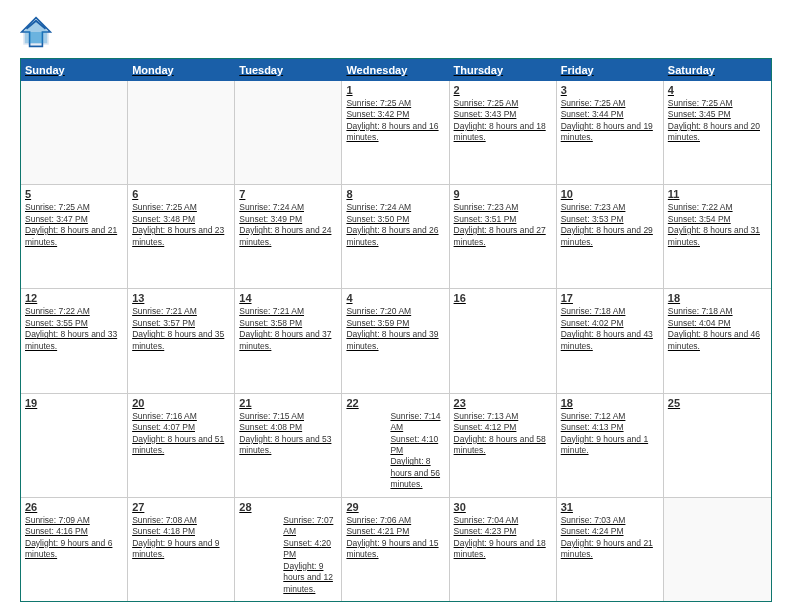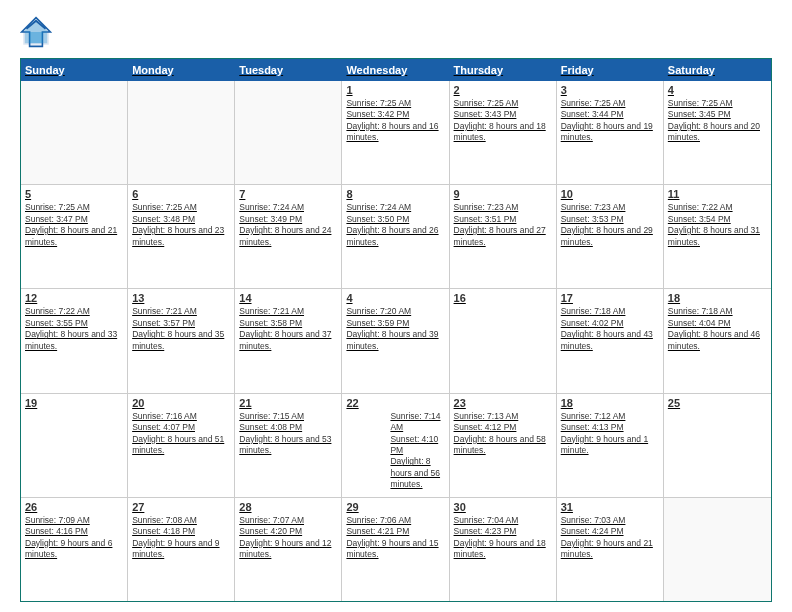--- a/index.html
+++ b/index.html
@@ -313,21 +313,21 @@
 Daylight: 9 hours and 6 minutes.</div>
           </div>
           <div class="cal-cell">
             <div class="day-num">27</div>
             <div class="cell-info" style="white-space: pre-line;">Sunrise: 7:08 AM
 Sunset: 4:18 PM
 Daylight: 9 hours and 9 minutes.</div>
           </div>
           <div class="cal-cell">
             <div class="day-num">28</div>
-            <div class="cell-info" style="white-space: pre-line;">Sunrise: 7:07 AM
+            <div class="cell-info" style="white-space: pre-line; margin-left: 44px;">Sunrise: 7:07 AM
 Sunset: 4:20 PM
 Daylight: 9 hours and 12 minutes.</div>
           </div>
           <div class="cal-cell">
             <div class="day-num">29</div>
             <div class="cell-info" style="white-space: pre-line;">Sunrise: 7:06 AM
 Sunset: 4:21 PM
 Daylight: 9 hours and 15 minutes.</div>
           </div>
           <div class="cal-cell">

